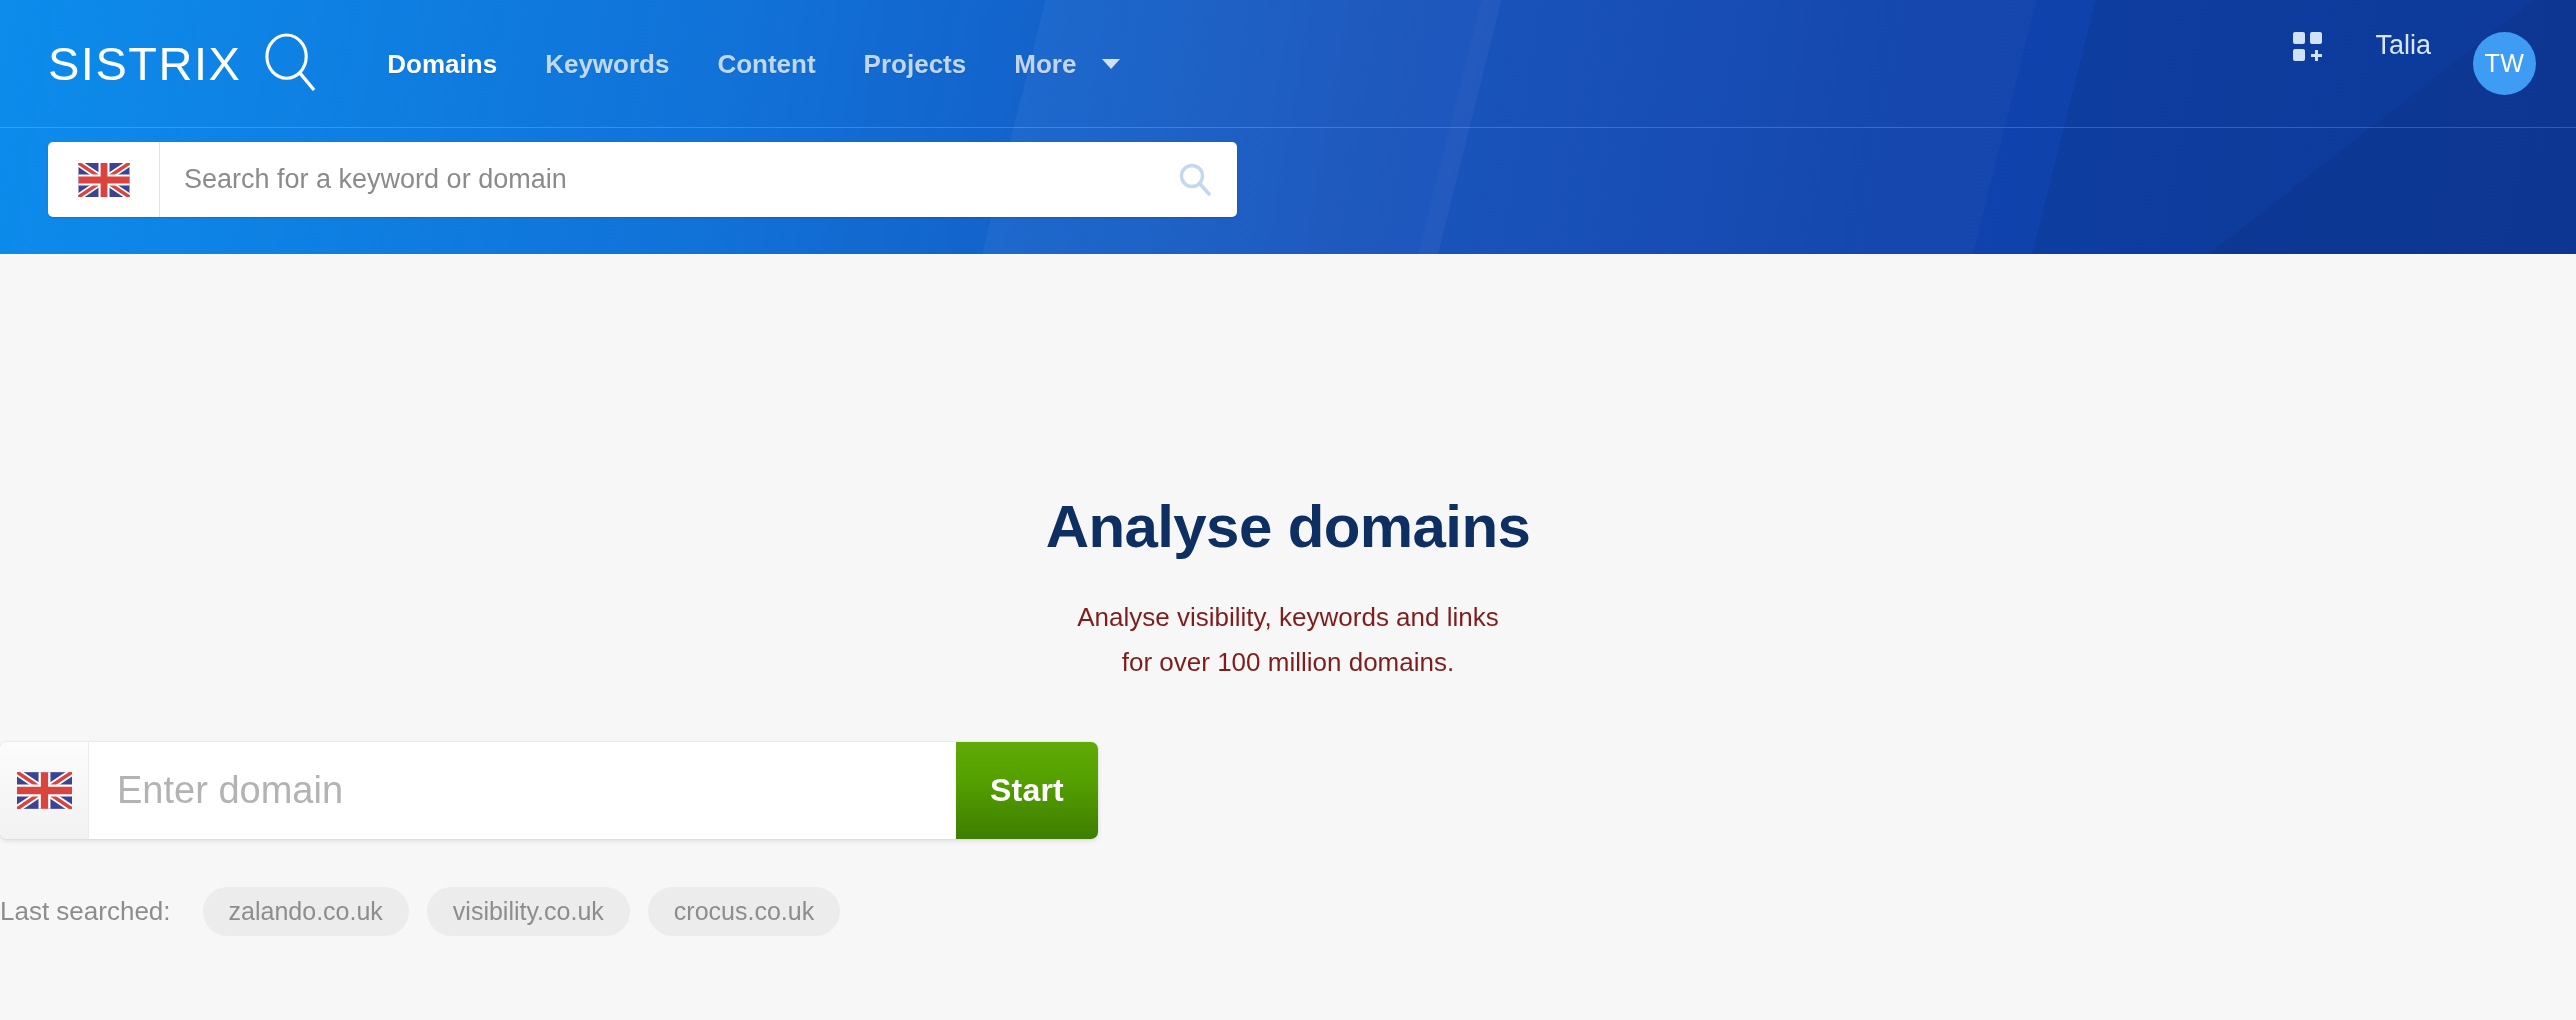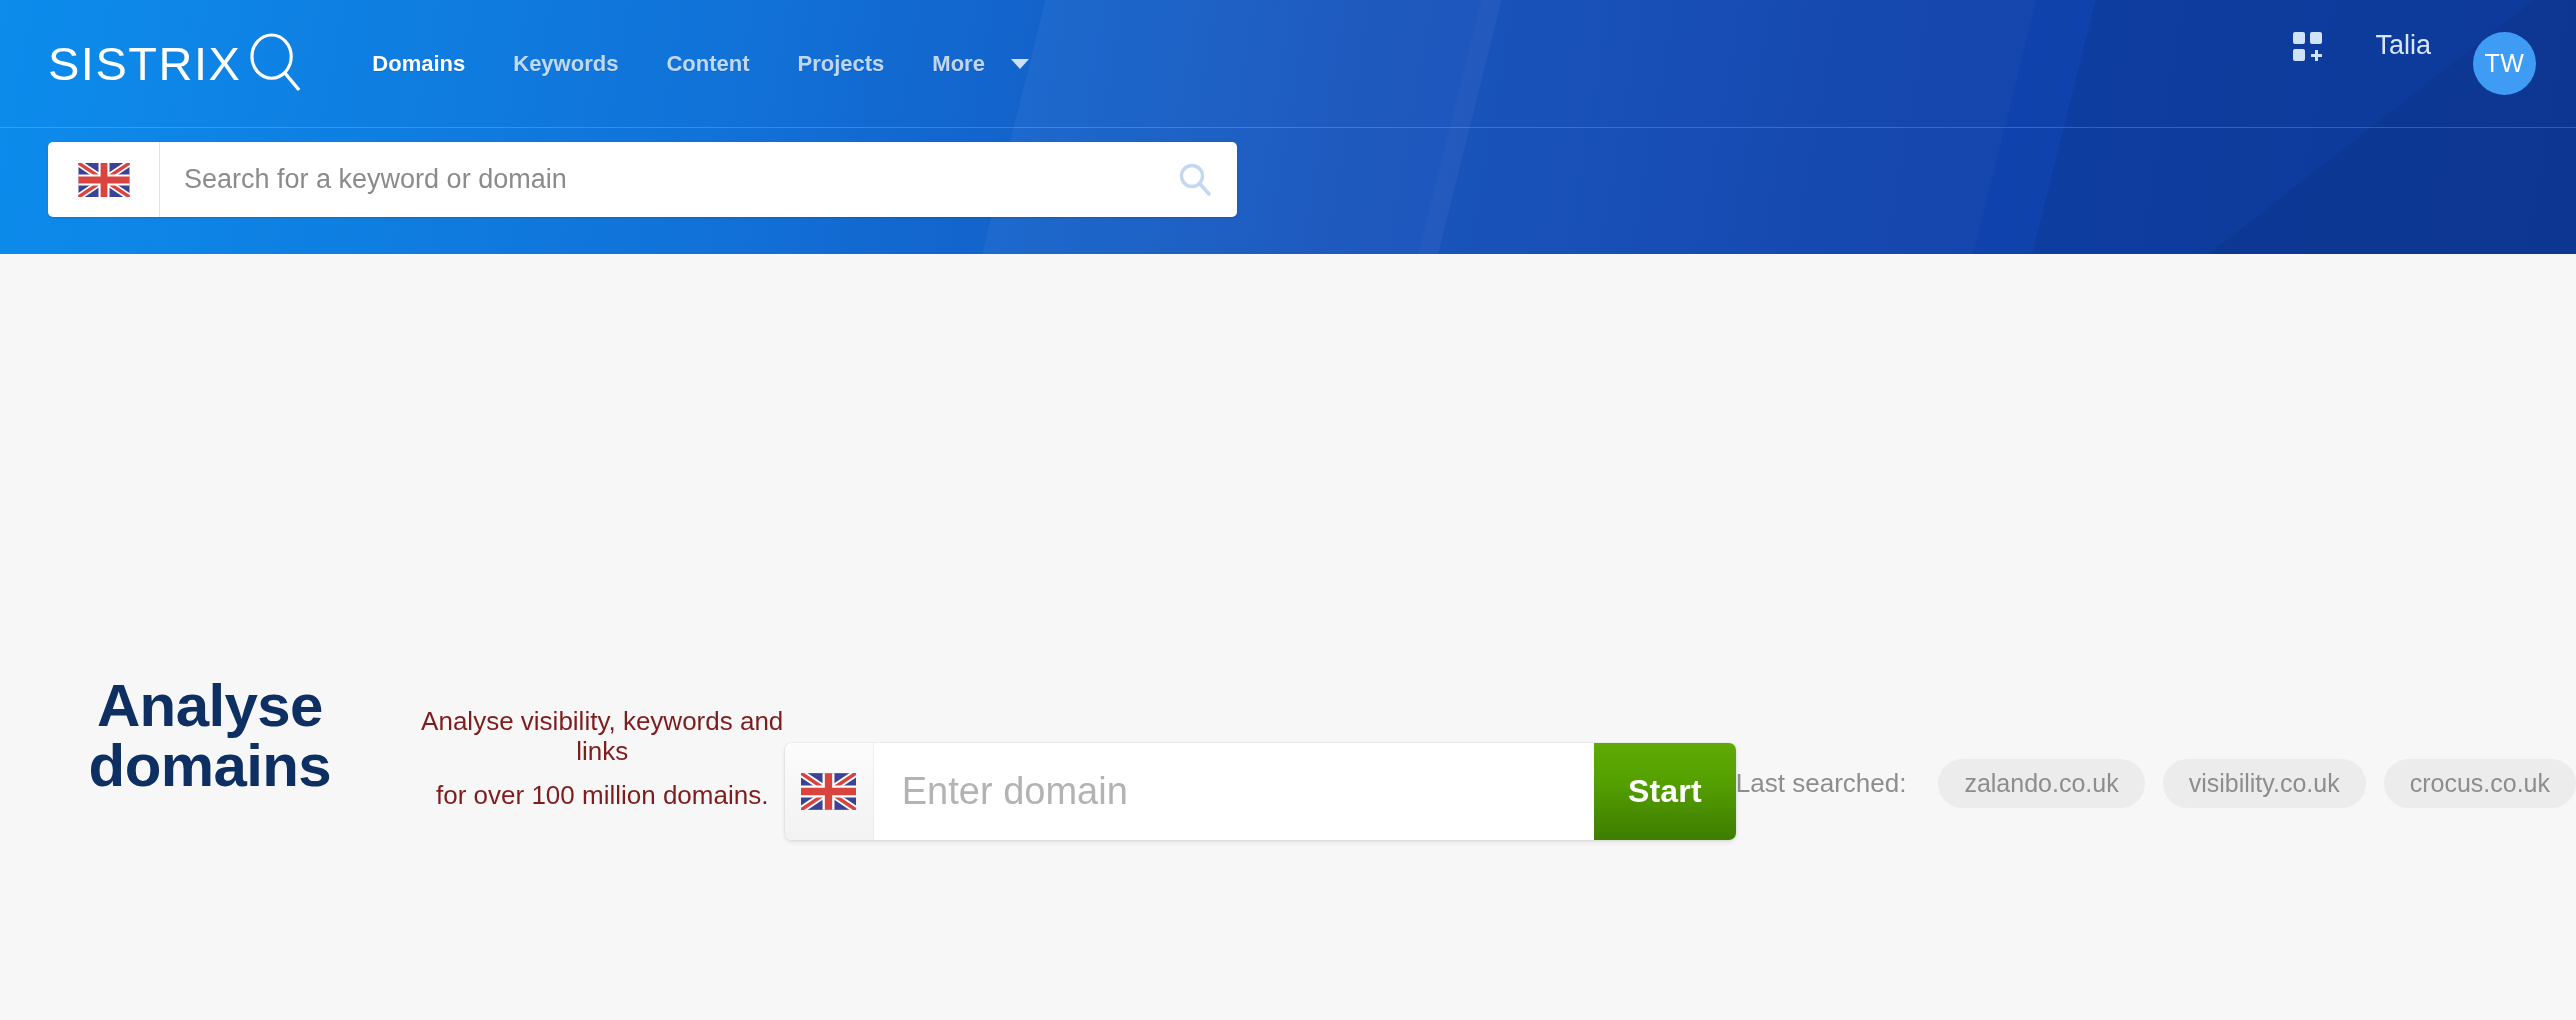--- a/index.html
+++ b/index.html
@@ -68,40 +68,40 @@
     height: 127px;
     display: flex;
     align-items: center;
     padding: 0 40px 0 48px;
   }
 
   
   .logo {
     display: flex;
     align-items: center;
-    gap: 6px;
+    gap: 21px;
     margin-right: 44px;
     cursor: pointer;
     user-select: none;
   }
   .logo-text {
     color: #ffffff;
     font-size: 47px;
     font-weight: 400;
     letter-spacing: 1.5px;
     line-height: 1;
     font-family: "Liberation Sans", sans-serif;
   }
   .logo-glass { display: block; }
 
   
   .nav { display: flex; align-items: center; gap: 0; }
   .nav-item {
     color: rgba(255,255,255,0.74);
-    font-size: 22px;
+    font-size: 26px;
     font-weight: 700;
     padding: 10px 24px;
     cursor: pointer;
     white-space: nowrap;
     line-height: 1;
     text-shadow: 0 1px 1px rgba(0,0,0,0.10);
   }
   .nav-item.active { color: #ffffff; }
   .nav-item.more { display: flex; align-items: center; gap: 26px; }
   .caret {
@@ -212,22 +212,21 @@
     cursor: pointer;
   }
 
   
   .main {
     position: relative;
     width: 2576px;
     height: 767px;
     background: #f7f7f8;
     display: flex;
-    flex-direction: row;
-    align-items: center;
+    flex-direction: column;
     padding-top: 243px;
   }
   .hero-title {
     color: #0e2f62;
     font-size: 60px;
     font-weight: 700;
     letter-spacing: -0.6px;
     line-height: 1;
     margin-bottom: 46px;
     text-align: center;

